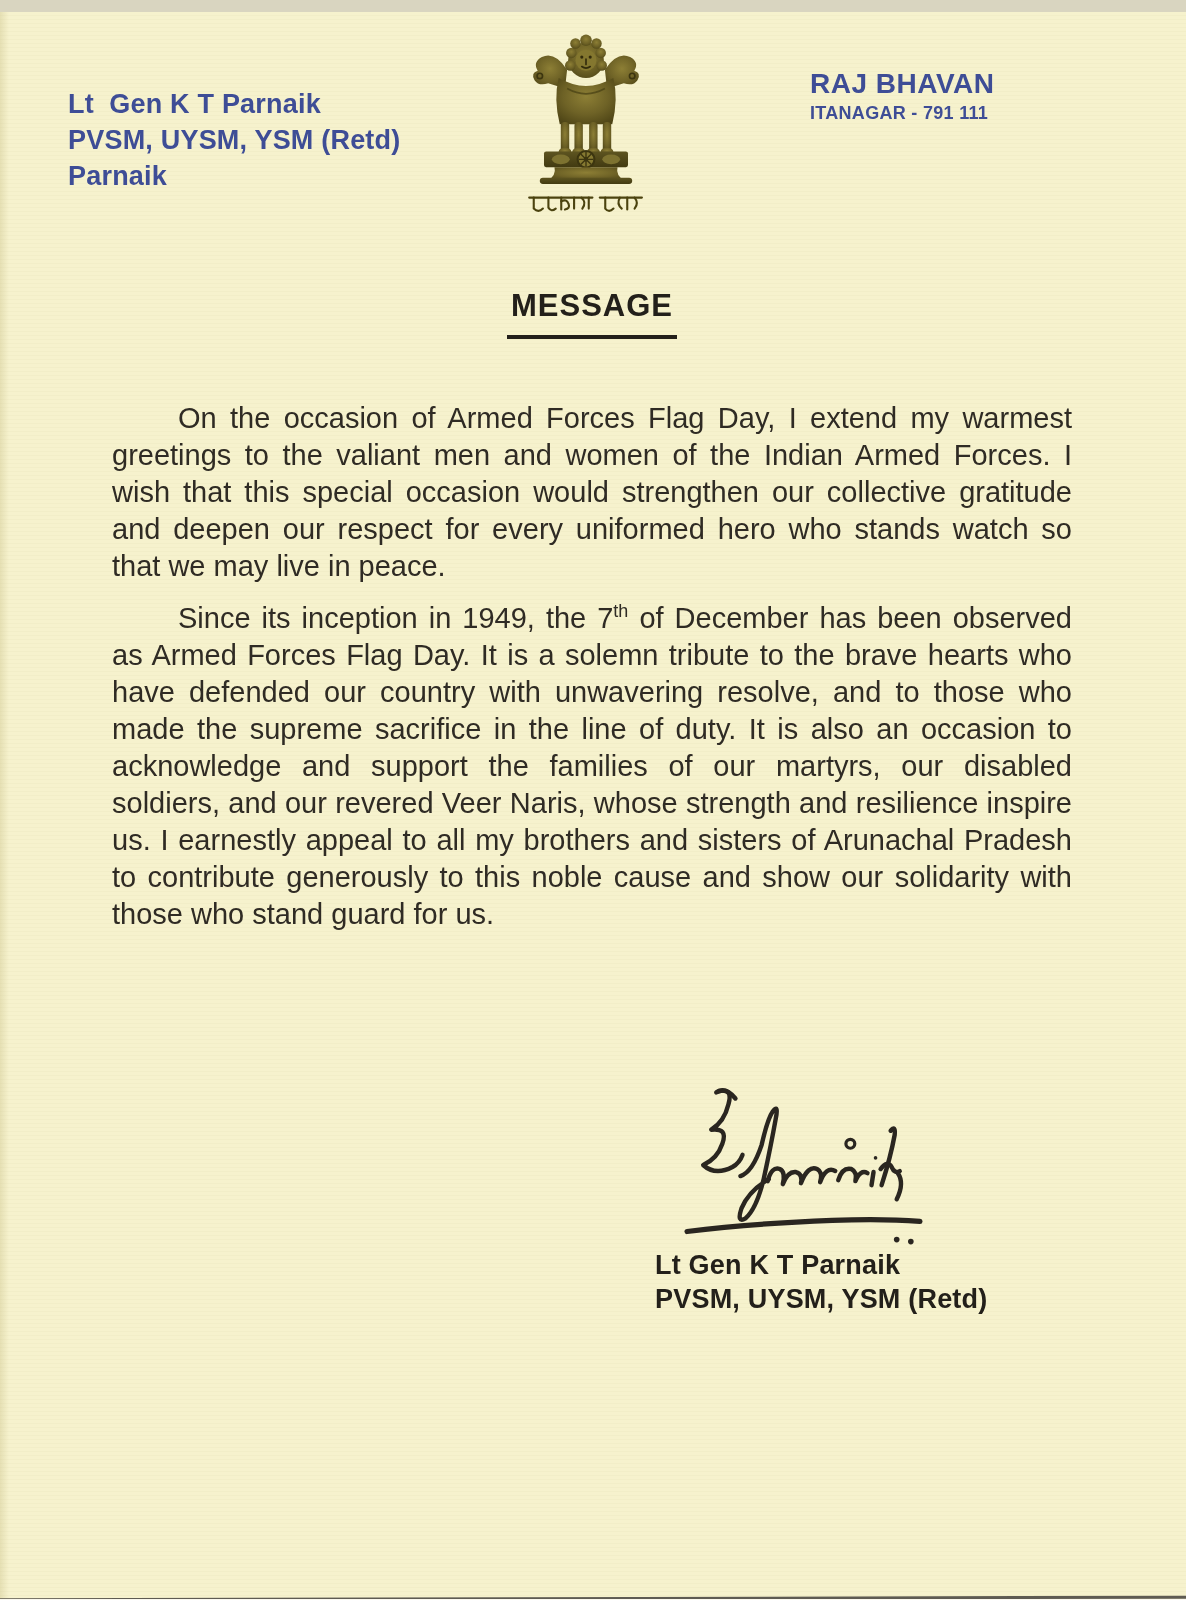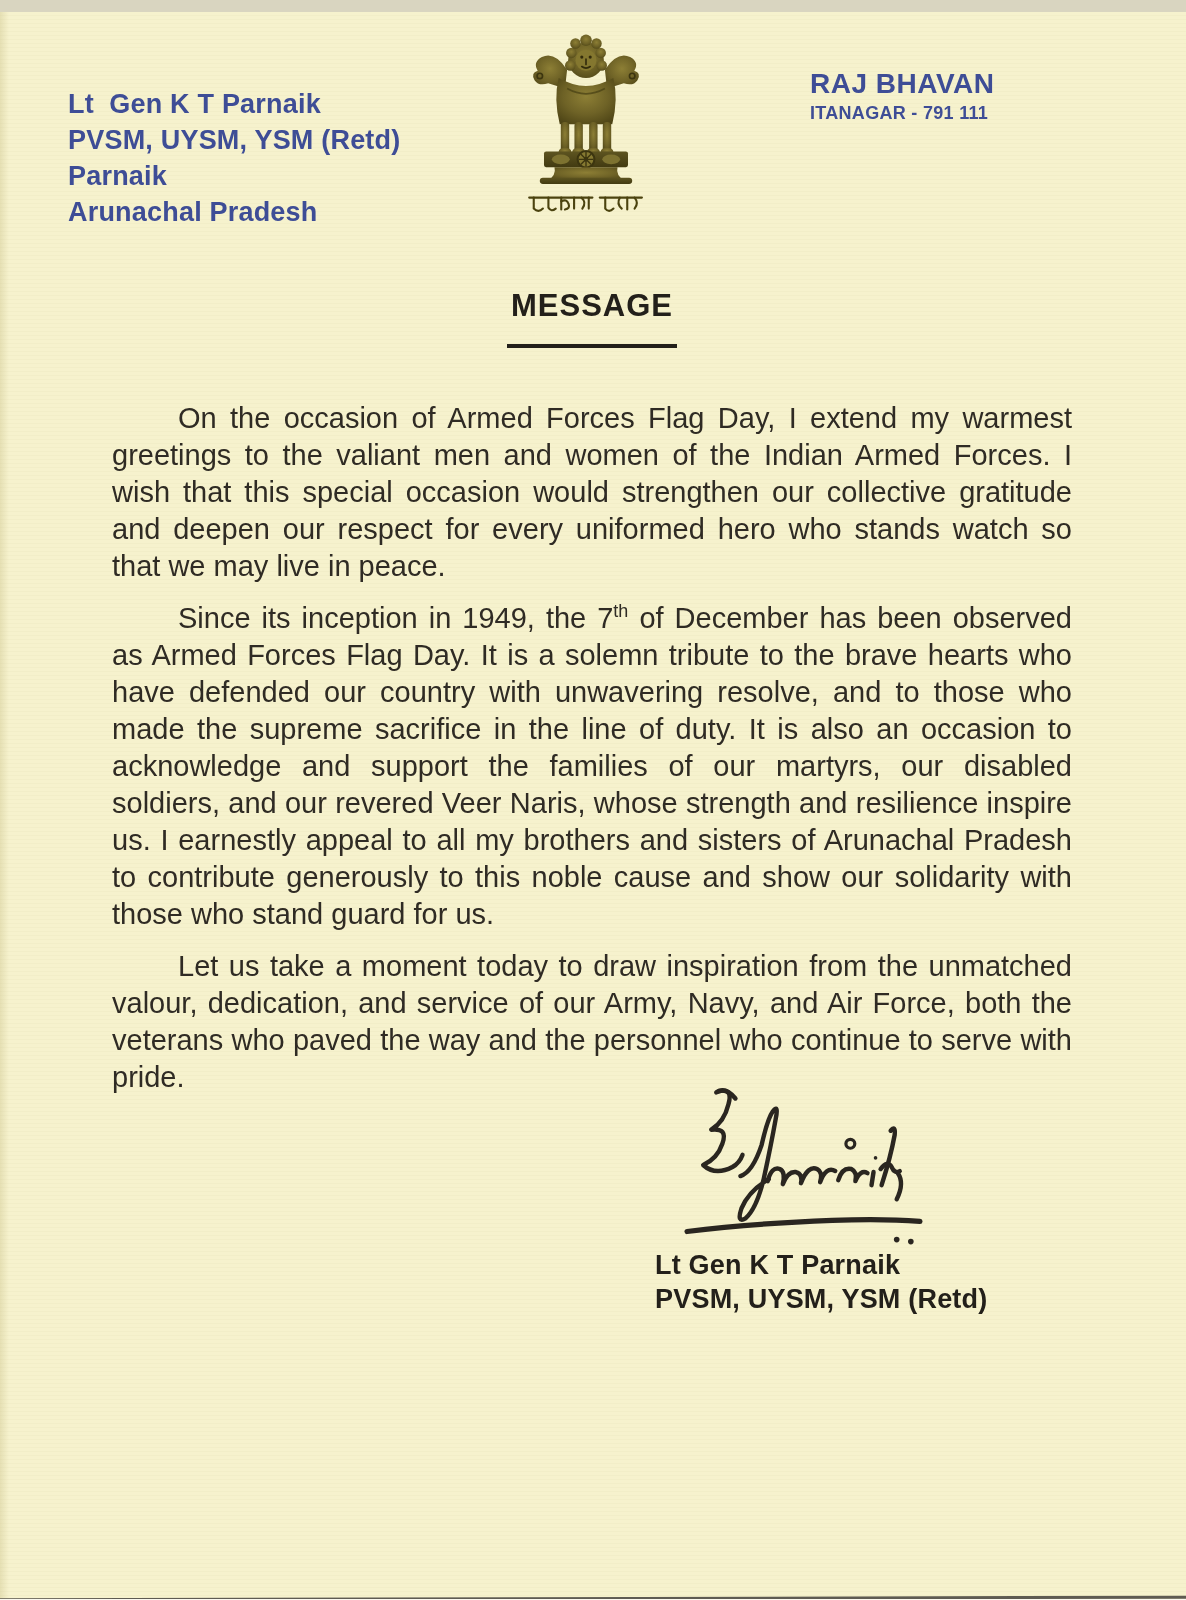--- a/index.html
+++ b/index.html
@@ -26,21 +26,21 @@
   }
   .office .office-name{font-size:28px;line-height:32px;letter-spacing:.5px;}
   .office .office-addr{font-size:18px;line-height:26px;letter-spacing:.3px;}
   .emblem{position:absolute;left:522px;top:22px;width:128px;text-align:center;}
   .emblem svg{display:block;margin:0 auto;}
   .emblem .motto-svg{margin-top:9px;}
   
   .title-row{position:absolute;left:112px;top:276px;width:960px;text-align:center;}
   .title-row .title{
     display:inline-block;font-size:31px;font-weight:bold;letter-spacing:1px;
-    color:#23201a;border-bottom:4px solid #23201a;padding:0 4px 20px;
+    color:#23201a;border-bottom:4px solid #23201a;padding:0 4px 11px;
   }
   
   .letter-body{
     position:absolute;left:112px;top:388px;width:960px;
     font-size:29px;line-height:37px;color:#2f2b24;text-align:justify;
   }
   .letter-body p{margin:0 0 15px;text-indent:66px;}
   .letter-body sup{font-size:.62em;line-height:0;vertical-align:super;}
   .letter-body .closing{margin-top:12px;text-align:left;}
   
@@ -60,21 +60,20 @@
 </style>
 </head>
 <body>
 
 <div class="page">
 
   <div class="sender">
     <div class="pre">Lt  Gen K T Parnaik</div>
     <div>PVSM, UYSM, YSM (Retd)</div>
     <div>Parnaik</div>
-    <div>Arunachal Pradesh</div>
   </div>
 
   <div class="emblem" title="State Emblem of India">
     <svg width="126" height="150" viewBox="0 0 120 143" preserveAspectRatio="none">
       <defs>
         <radialGradient id="gg" cx="50%" cy="40%" r="70%">
           <stop offset="0%" stop-color="#8d7f35"></stop>
           <stop offset="55%" stop-color="#6e6226"></stop>
           <stop offset="100%" stop-color="#4c4315"></stop>
         </radialGradient>
@@ -151,21 +150,20 @@
     <div class="office-addr">ITANAGAR - 791 111</div>
   </div>
 
   <div class="title-row">
     <span class="title">MESSAGE</span>
   </div>
 
   <main class="letter-body">
     <p>On the occasion of Armed Forces Flag Day, I extend my warmest greetings to the valiant men and women of the Indian Armed Forces. I wish that this special occasion would strengthen our collective gratitude and deepen our respect for every uniformed hero who stands watch so that we may live in peace.</p>
     <p><span>Since its inception in 1949, the 7</span><sup>th</sup><span> of December has been observed as Armed Forces Flag Day. It is a solemn tribute to the brave hearts who have defended our country with unwavering resolve, and to those who made the supreme sacrifice in the line of duty. It is also an occasion to acknowledge and support the families of our martyrs, our disabled soldiers, and our revered Veer Naris, whose strength and resilience inspire us. I earnestly appeal to all my brothers and sisters of Arunachal Pradesh to contribute generously to this noble cause and show our solidarity with those who stand guard for us.</span></p>
-    <p>Let us take a moment today to draw inspiration from the unmatched valour, dedication, and service of our Army, Navy, and Air Force, both the veterans who paved the way and the personnel who continue to serve with pride.</p>
   </main>
 
   <div class="signature">
     <svg width="252" height="172" viewBox="0 0 250 170">
       <g stroke="#2a2620" stroke-width="4.4" fill="none" stroke-linecap="round" stroke-linejoin="round">
 
         <path d="M54,18 Q44,6 35,12"></path>
         <path d="M37,11 Q52,7 47,24 Q43,41 30,49 Q47,47 41,63 Q36,78 22,84 Q34,95 51,86 Q58,82 61,74"></path>
 
         <path d="M59,95 Q71,91 80,64 Q86,38 91,31 Q97,23 94,38 Q89,66 82,98 Q75,127 64,137 Q55,142 60,127 Q67,110 87,98"></path>

